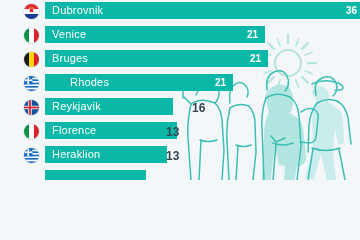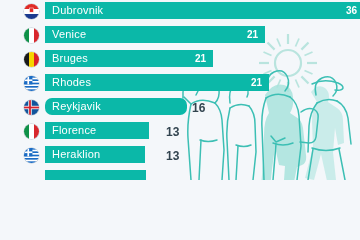--- a/index.html
+++ b/index.html
@@ -157,91 +157,91 @@
         </div>
       </div>
       <div class="row">
         <span class="flag">
           <svg viewBox="0 0 15 15">
             <rect width="5" height="15" fill="#1a1a1a"></rect>
             <rect x="5" width="5" height="15" fill="#f5d400"></rect>
             <rect x="10" width="5" height="15" fill="#da2128"></rect>
           </svg>
         </span>
-        <div class="bar" style="width: 168px;">
+        <div class="bar" style="width: 223px;">
           <span class="bar-label">Bruges</span>
           <span class="bar-value-in">21</span>
         </div>
       </div>
       <div class="row">
         <span class="flag">
           <svg viewBox="0 0 15 15">
             <rect width="15" height="15" fill="#ffffff"></rect>
             <g fill="#1a6bc4">
               <rect y="0" width="15" height="1.67"></rect>
               <rect y="3.33" width="15" height="1.67"></rect>
               <rect y="6.67" width="15" height="1.67"></rect>
               <rect y="10" width="15" height="1.67"></rect>
               <rect y="13.33" width="15" height="1.67"></rect>
             </g>
             <rect width="8.4" height="8.4" fill="#1a6bc4"></rect>
             <rect x="3.4" y="0" width="1.7" height="8.4" fill="#ffffff"></rect>
             <rect x="0" y="3.4" width="8.4" height="1.7" fill="#ffffff"></rect>
           </svg>
         </span>
-        <div class="bar" style="width: 224px;">
+        <div class="bar" style="width: 188px; padding-left: 18px;">
           <span class="bar-label">Rhodes</span>
           <span class="bar-value-in">21</span>
         </div>
       </div>
       <div class="row">
         <span class="flag">
           <svg viewBox="0 0 15 15">
             <rect width="15" height="15" fill="#12549c"></rect>
             <rect x="0" y="5.8" width="15" height="3.4" fill="#ffffff"></rect>
             <rect x="4.3" y="0" width="3.4" height="15" fill="#ffffff"></rect>
             <rect x="0" y="6.6" width="15" height="1.8" fill="#d3232f"></rect>
             <rect x="5.1" y="0" width="1.8" height="15" fill="#d3232f"></rect>
           </svg>
         </span>
-        <div class="bar" style="width: 142px; border-radius: 7px;">
+        <div class="bar" style="width: 128px;">
           <span class="bar-label">Reykjavik</span>
         </div>
         <span class="bar-value-out" style="left: 176px;">16</span>
       </div>
       <div class="row">
         <span class="flag">
           <svg viewBox="0 0 15 15">
             <rect width="5" height="15" fill="#0f9148"></rect>
             <rect x="5" width="5" height="15" fill="#ffffff"></rect>
             <rect x="10" width="5" height="15" fill="#d8262c"></rect>
           </svg>
         </span>
-        <div class="bar" style="width: 104px;">
+        <div class="bar" style="width: 132px;">
           <span class="bar-label">Florence</span>
         </div>
         <span class="bar-value-out" style="left: 150px;">13</span>
       </div>
       <div class="row">
         <span class="flag">
           <svg viewBox="0 0 15 15">
             <rect width="15" height="15" fill="#ffffff"></rect>
             <g fill="#1a6bc4">
               <rect y="0" width="15" height="1.67"></rect>
               <rect y="3.33" width="15" height="1.67"></rect>
               <rect y="6.67" width="15" height="1.67"></rect>
               <rect y="10" width="15" height="1.67"></rect>
               <rect y="13.33" width="15" height="1.67"></rect>
             </g>
             <rect width="8.4" height="8.4" fill="#1a6bc4"></rect>
             <rect x="3.4" y="0" width="1.7" height="8.4" fill="#ffffff"></rect>
             <rect x="0" y="3.4" width="8.4" height="1.7" fill="#ffffff"></rect>
           </svg>
         </span>
-        <div class="bar" style="width: 100px;">
+        <div class="bar" style="width: 122px;">
           <span class="bar-label">Heraklion</span>
         </div>
         <span class="bar-value-out" style="left: 150px;">13</span>
       </div>
       <div class="row partial">
         <div class="bar" style="width: 101px;">
           <span class="bar-label"></span>
         </div>
       </div>
     </div>

